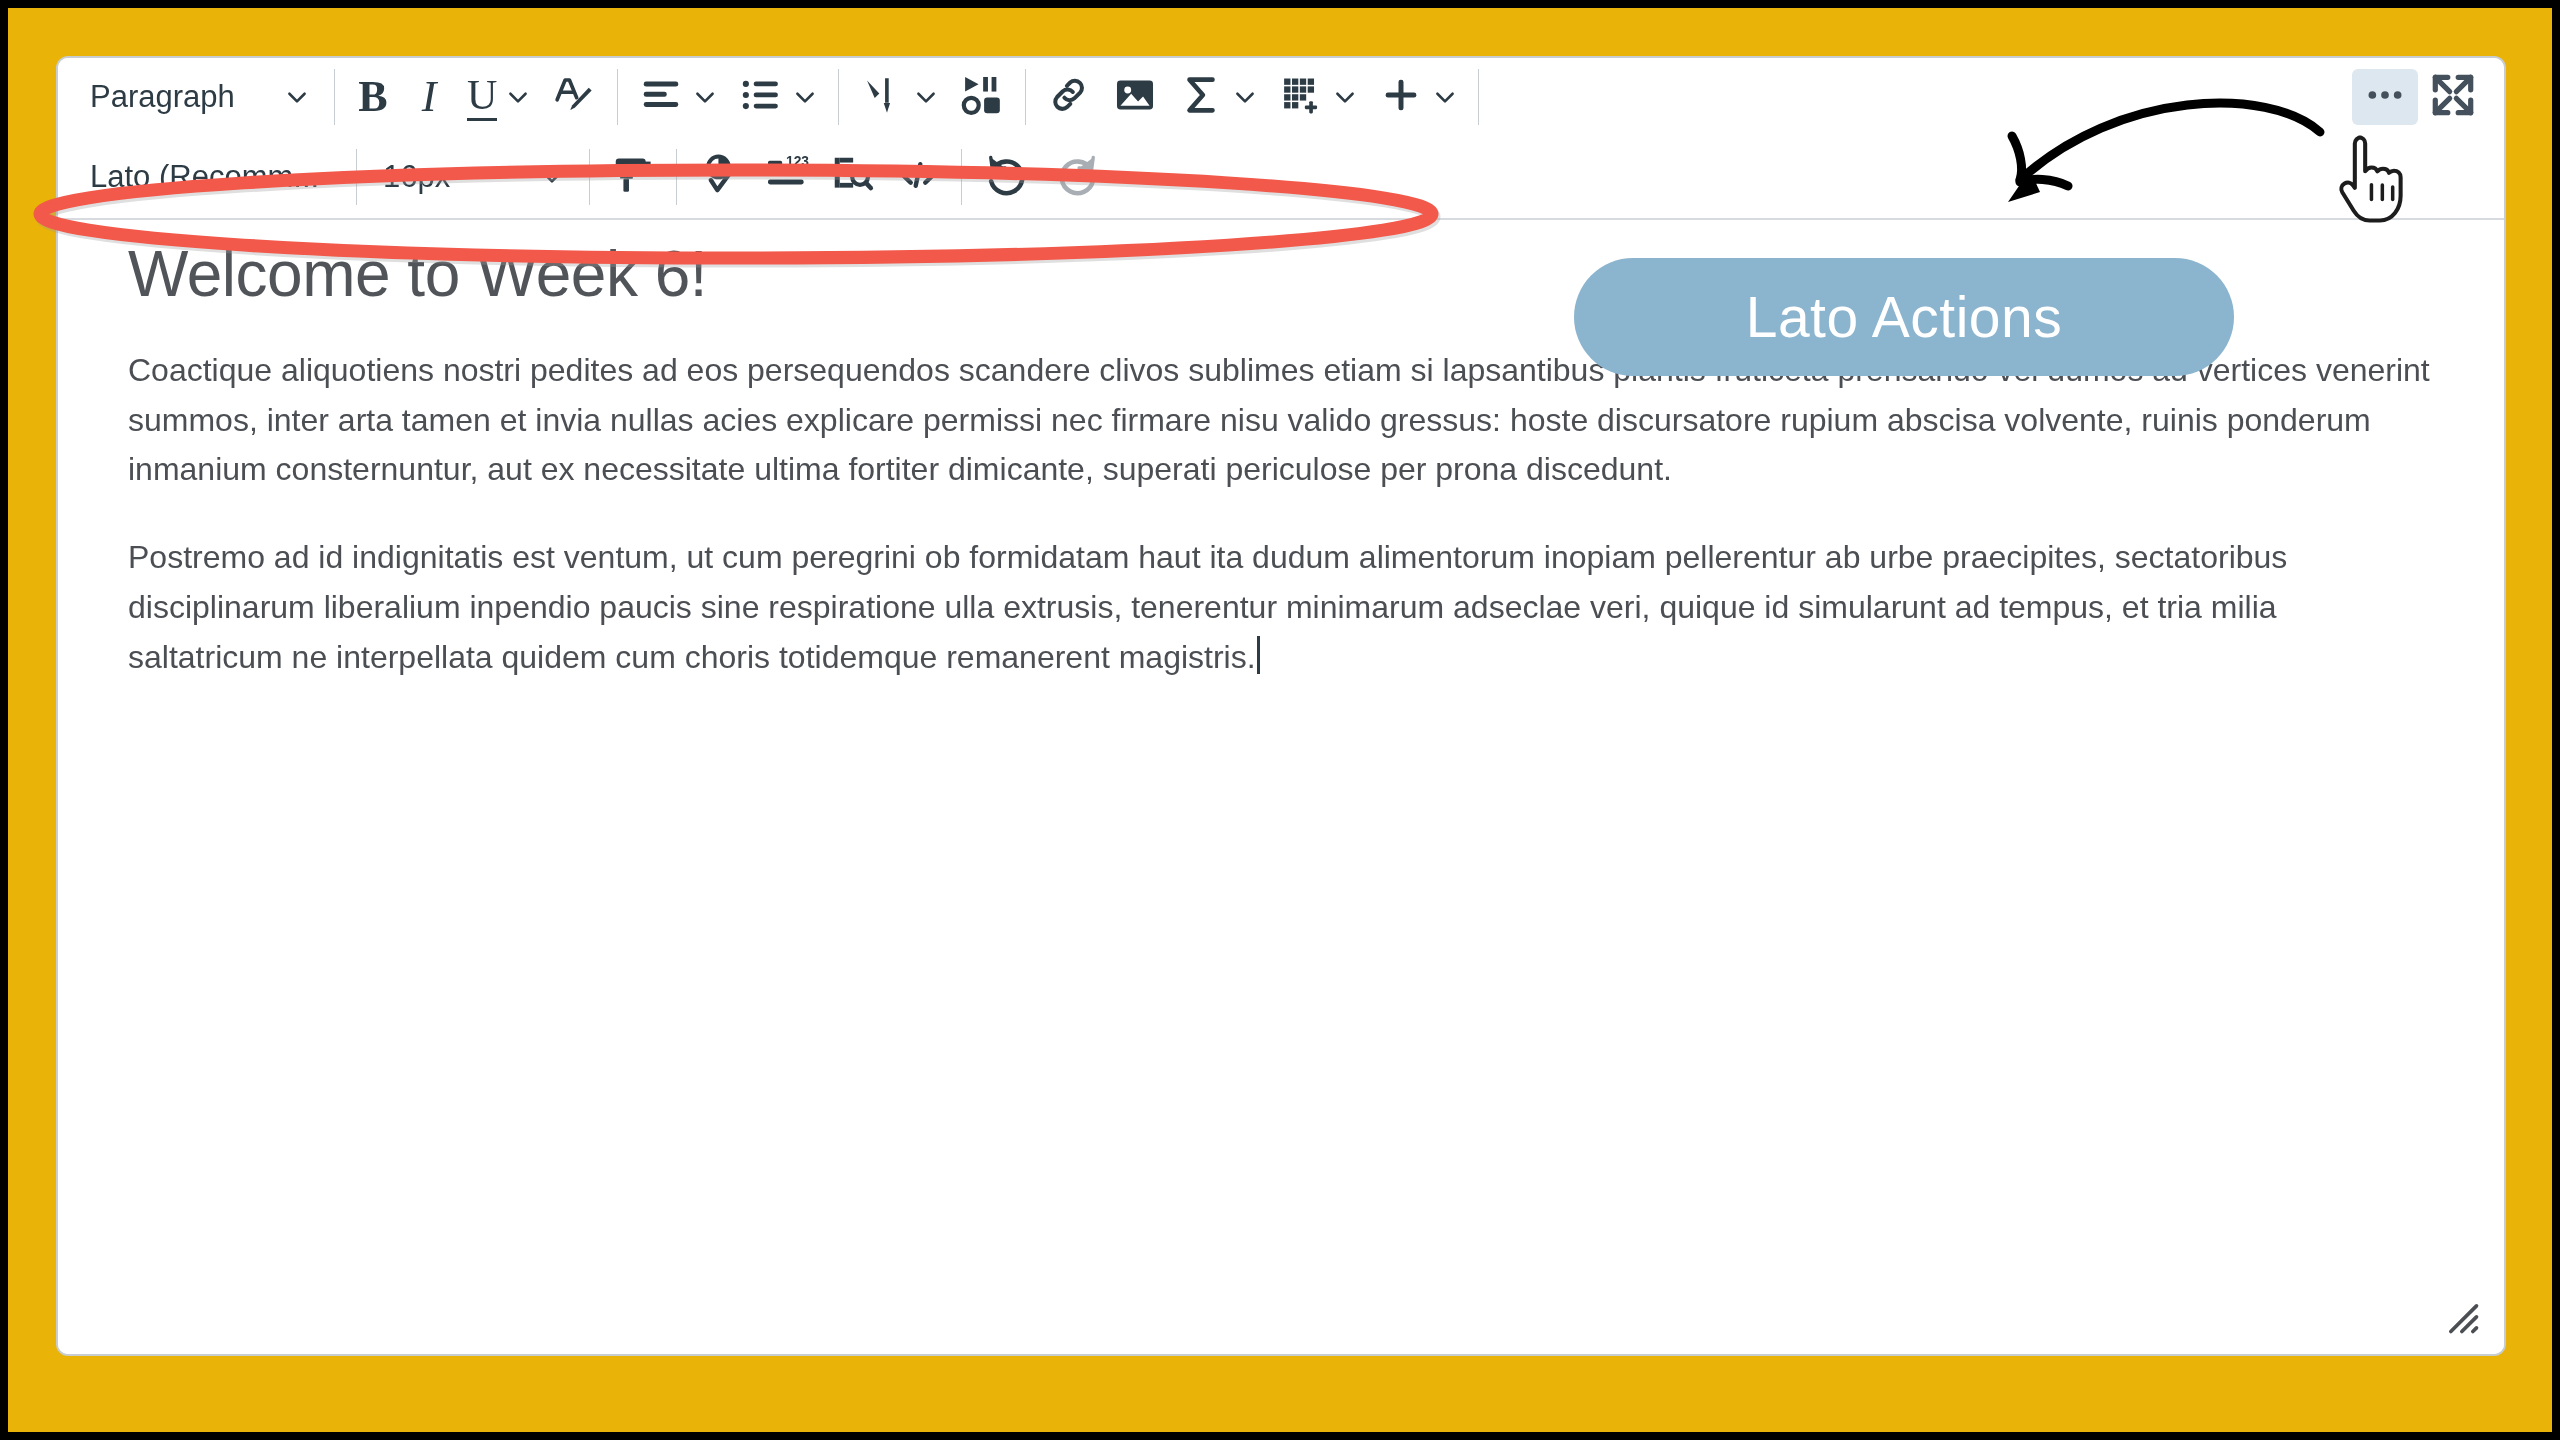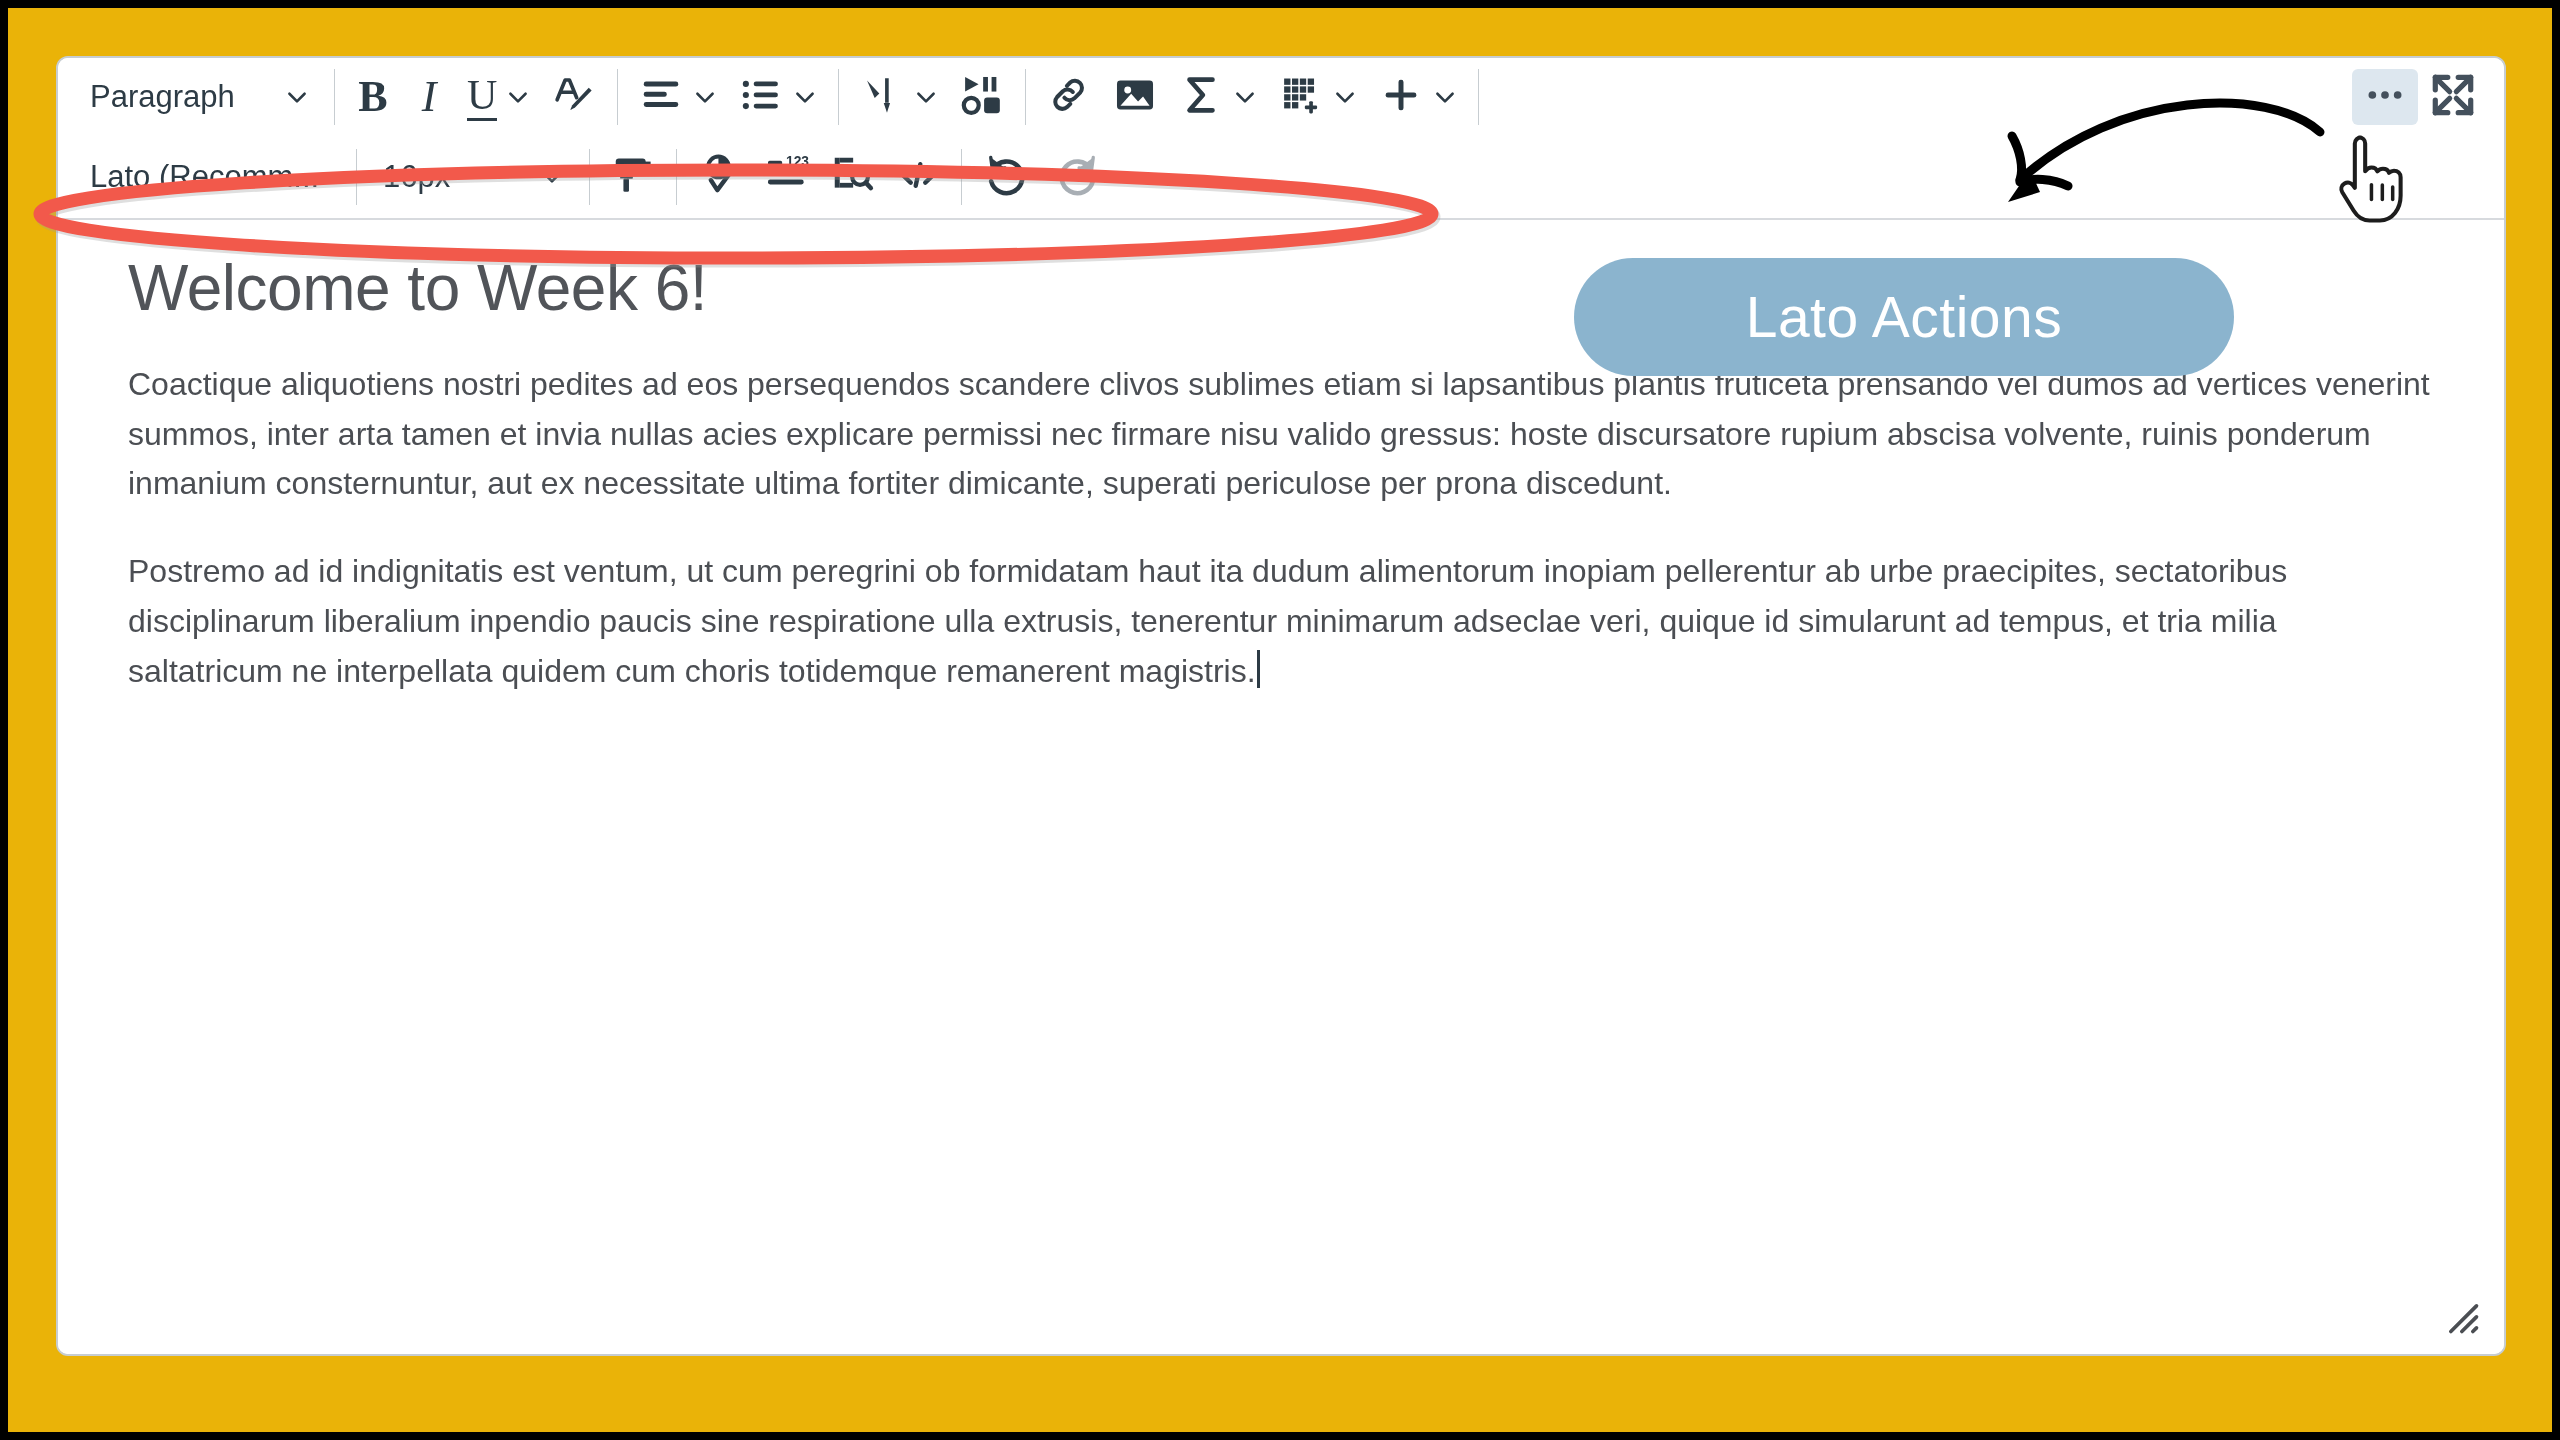--- a/index.html
+++ b/index.html
@@ -112,21 +112,21 @@
 
   .divider-line {
     width: 100%;
     height: 2px;
     background: #d7dade;
   }
 
   
   #doc-body {
     position: relative;
-    padding: 32px 70px 0 70px;
+    padding: 18px 70px 0 70px;
     height: 1135px;
     background: #ffffff;
   }
   #doc-title {
     font-family: "Liberation Sans", sans-serif;
     font-size: 64px;
     font-weight: 400;
     color: #515459;
     letter-spacing: -0.5px;
     line-height: 1.15;

